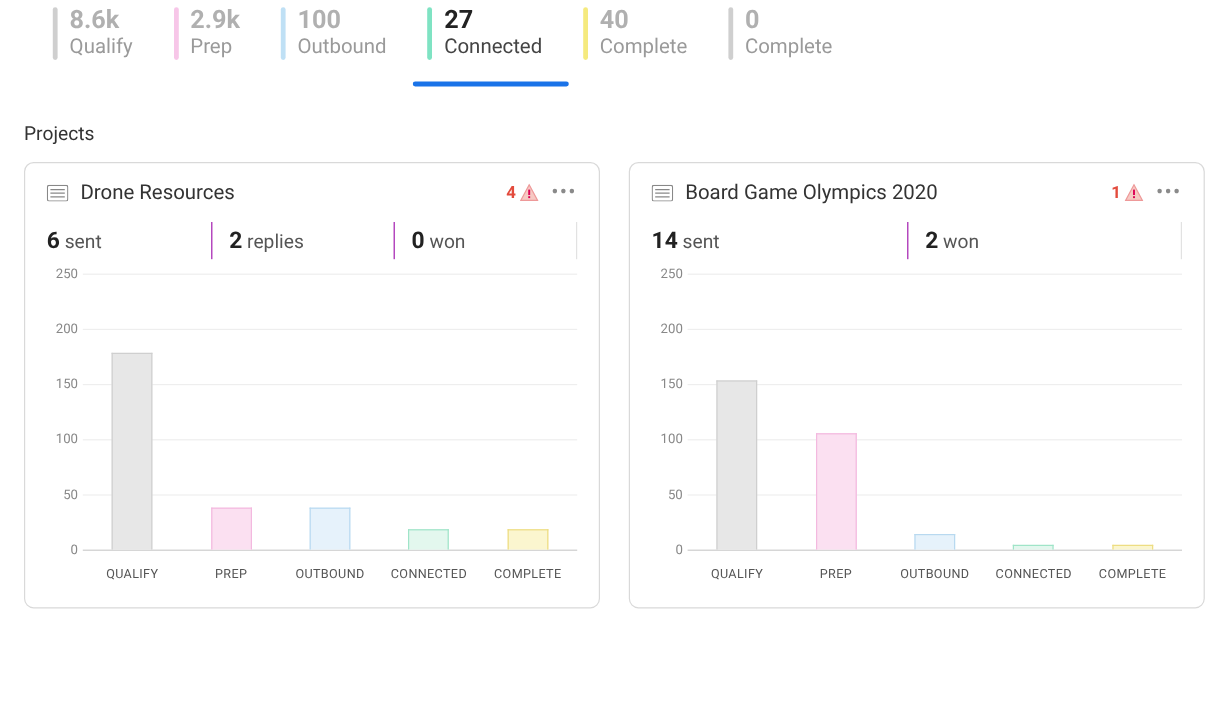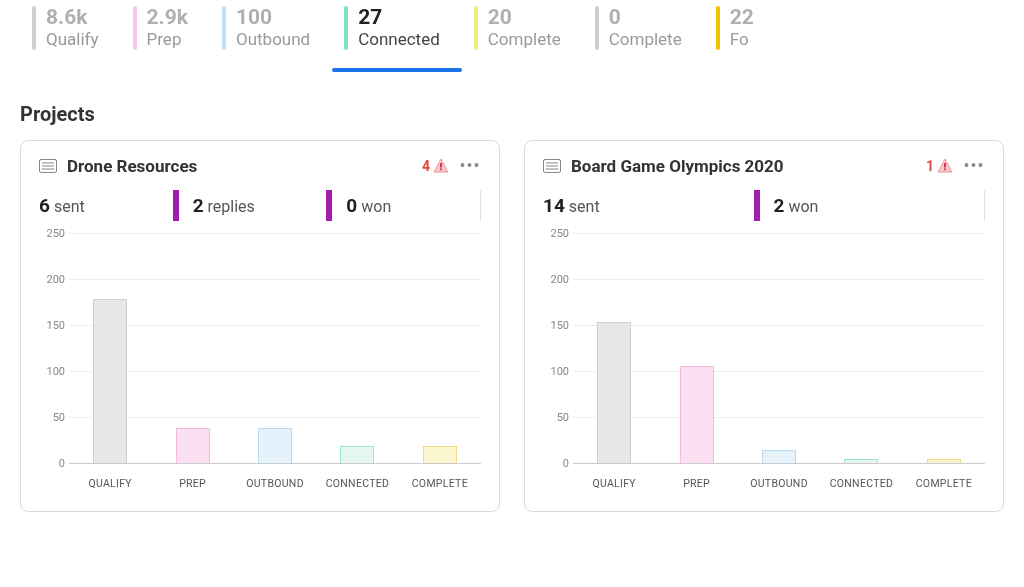--- a/index.html
+++ b/index.html
@@ -1,42 +1,42 @@
 <!DOCTYPE html>
 <html><head>
 <meta charset="utf-8">
 <style>
 * { box-sizing: border-box; margin: 0; padding: 0; }
 body { font-family: -apple-system, BlinkMacSystemFont, "Segoe UI", Roboto, Helvetica, Arial, sans-serif; background: #fff; color: #222; overflow: hidden; }
 
 
-.stages { display: flex; gap: 0; padding: 0 20px; height: 70px; }
+.stages { display: flex; gap: 0; padding: 0 32px; height: 70px; }
 .stage { position: relative; padding: 6px 22px 0 12px; cursor: pointer; display: flex; }
 .stage .bar { width: 4px; border-radius: 2px; margin-right: 10px; align-self: stretch; height: 44px; }
 .stage .txt { display: flex; flex-direction: column; }
 .stage .count { font-size: 21px; font-weight: 700; color: #b0b0b0; line-height: 1.1; }
 .stage .label { font-size: 17px; color: #9a9a9a; }
 .stage.active .count { color: #222; }
 .stage.active .label { color: #444; }
 .stage.active::after { content: ""; position: absolute; left: 0; right: 0; bottom: -2px; height: 4px; background: #1a73e8; border-radius: 2px; }
 
 
-.section-title { font-size: 20px; font-weight: 700; color: #333; padding: 32px 20px 14px; }
+.section-title { font-size: 16px; font-weight: 400; color: #333; padding: 32px 20px 14px; }
 
 
 .cards { display: flex; gap: 24px; padding: 0 20px 20px; }
 .card { flex: 1; border: 1px solid #d9d9d9; border-radius: 8px; padding: 14px 18px 18px; min-width: 0; }
 .card-hdr { display: flex; align-items: center; gap: 10px; margin-bottom: 14px; }
-.card-hdr .title { font-size: 17px; color: #333; font-weight: 700; flex: 1; }
+.card-hdr .title { font-size: 17px; color: #333; font-weight: 400; flex: 1; }
 .card-hdr .alert { font-size: 14px; font-weight: 700; color: #e34b3d; display: flex; align-items: center; gap: 3px; }
 .card-hdr .alert svg { width: 16px; height: 16px; }
 .card-hdr .more { width: 22px; text-align: center; color: #8a8a8a; font-size: 18px; letter-spacing: 1px; cursor: pointer; }
 
 .metrics { display: flex; margin-bottom: 12px; }
-.metric { flex: 1; padding: 4px 0 4px 14px; border-left: 6px solid #a21caf; }
+.metric { flex: 1; padding: 4px 0 4px 14px; border-left: 1px solid #a21caf; }
 .metric:first-child { border-left: none; padding-left: 0; }
 .metric:last-child { border-right: 1px solid #e2e2e2; }
 .metric .num { font-size: 19px; font-weight: 700; color: #222; }
 .metric .lbl { font-size: 16px; color: #555; margin-left: 4px; }
 
 
 .chart { position: relative; height: 260px; }
 .grid { position: absolute; left: 30px; right: 0; top: 0; bottom: 30px; }
 .grid-line { position: absolute; left: 0; right: 0; border-top: 1px solid #eee; }
 .grid-line.zero { border-top-color: #ccc; }
@@ -77,36 +77,29 @@
     <div class="stage active">
     <div class="bar" style="background:#7fe3c3"></div>
     <div class="txt">
       <span class="count">27</span>
       <span class="label">Connected</span>
     </div>
     </div>
     <div class="stage">
     <div class="bar" style="background:#f5ea7e"></div>
     <div class="txt">
-      <span class="count">20</span>
+      <span class="count">40</span>
       <span class="label">Complete</span>
     </div>
     </div>
     <div class="stage">
     <div class="bar" style="background:#cfcfcf"></div>
     <div class="txt">
       <span class="count">0</span>
       <span class="label">Complete</span>
-    </div>
-    </div>
-    <div class="stage">
-    <div class="bar" style="background:#f2c200"></div>
-    <div class="txt">
-      <span class="count">22</span>
-      <span class="label">Fo</span>
     </div>
     </div>
   </div>
 
 <h2 class="section-title">Projects</h2>
 
 <div class="cards" id="cards-root">
     <div class="card">
       <div class="card-hdr">
     <svg class="list-icon" viewBox="0 0 18 14">

